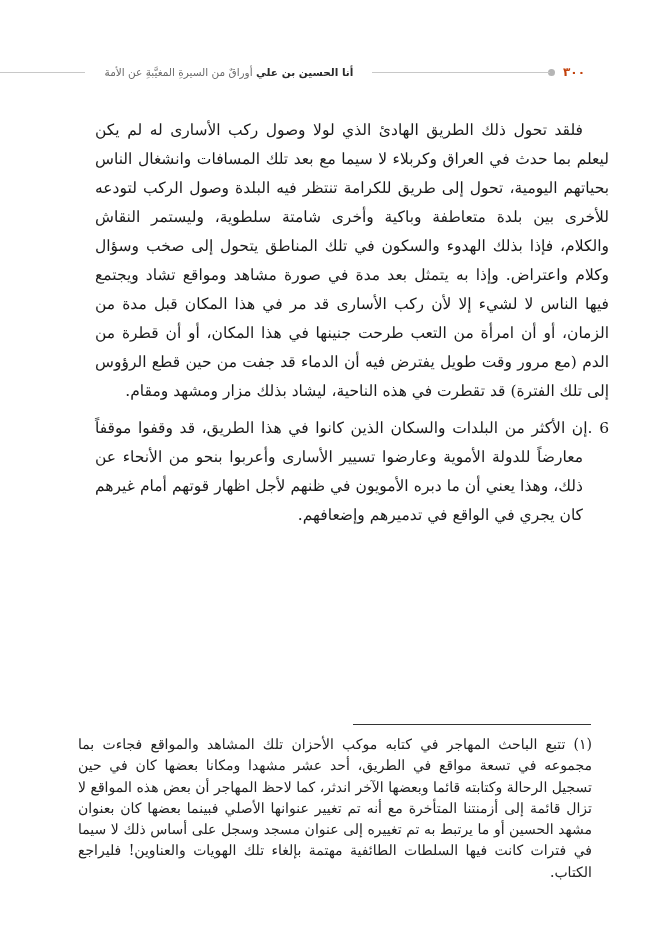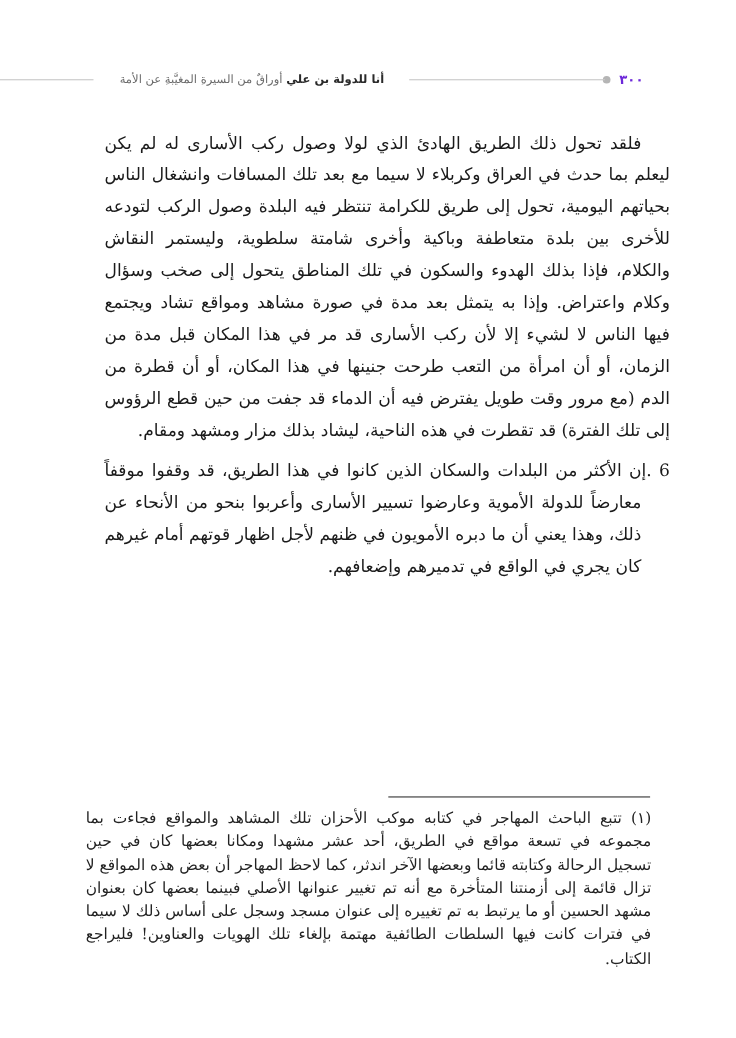--- a/index.html
+++ b/index.html
@@ -23,21 +23,21 @@
       height: 24px;
       direction: ltr;
     }
     .rh-page-number {
       position: absolute;
       right: 84px;
       top: 0;
       font-family: "DejaVu Sans", sans-serif;
       font-size: 12px;
       font-weight: bold;
-      color: #6d28d9;
+      color: #c2410c;
       line-height: 20px;
     }
     .rh-dot {
       position: absolute;
       left: 548px;
       top: 7px;
       width: 7px;
       height: 7px;
       border-radius: 50%;
       background: #b5b5b5;
@@ -127,21 +127,21 @@
       margin: 0;
     }
   </style>
 </head>
 <body>
 
 <div class="running-header">
   <span class="rh-page-number">٣٠٠</span>
   <span class="rh-dot"></span>
   <span class="rh-line-right"></span>
-  <span class="rh-title"><b>أنا للدولة بن علي</b> <span>أوراقٌ من السيرةِ المغيَّبةِ عن الأمة</span></span>
+  <span class="rh-title"><b>أنا الحسين بن علي</b> <span>أوراقٌ من السيرةِ المغيَّبةِ عن الأمة</span></span>
   <span class="rh-line-left"></span>
 </div>
 
 <div class="page-body">
   <p class="indent">فلقد تحول ذلك الطريق الهادئ الذي لولا وصول ركب الأسارى له لم يكن ليعلم بما حدث في العراق وكربلاء لا سيما مع بعد تلك المسافات وانشغال الناس بحياتهم اليومية، تحول إلى طريق للكرامة تنتظر فيه البلدة وصول الركب لتودعه للأخرى بين بلدة متعاطفة وباكية وأخرى شامتة سلطوية، وليستمر النقاش والكلام، فإذا بذلك الهدوء والسكون في تلك المناطق يتحول إلى صخب وسؤال وكلام واعتراض. وإذا به يتمثل بعد مدة في صورة مشاهد ومواقع تشاد ويجتمع فيها الناس لا لشيء إلا لأن ركب الأسارى قد مر في هذا المكان قبل مدة من الزمان، أو أن امرأة من التعب طرحت جنينها في هذا المكان، أو أن قطرة من الدم (مع مرور وقت طويل يفترض فيه أن الدماء قد جفت من حين قطع الرؤوس إلى تلك الفترة) قد تقطرت في هذه الناحية، ليشاد بذلك مزار ومشهد ومقام.</p>
   <p class="list-item">6 .إن الأكثر من البلدات والسكان الذين كانوا في هذا الطريق، قد وقفوا موقفاً معارضاً للدولة الأموية وعارضوا تسيير الأسارى وأعربوا بنحو من الأنحاء عن ذلك، وهذا يعني أن ما دبره الأمويون في ظنهم لأجل اظهار قوتهم أمام غيرهم كان يجري في الواقع في تدميرهم وإضعافهم.</p>
 </div>
 
 <div class="fn-sep"></div>
 

